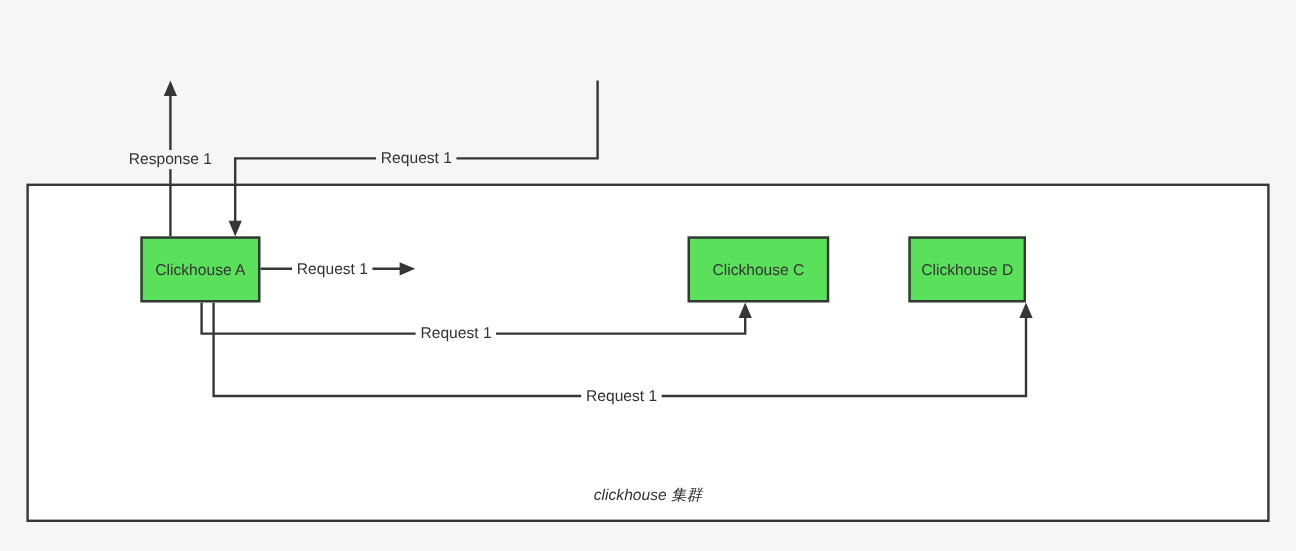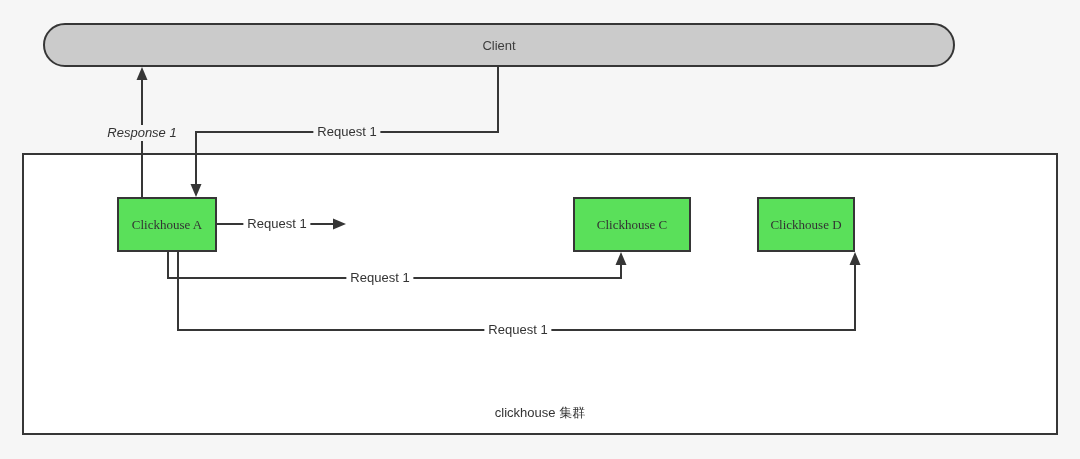--- a/index.html
+++ b/index.html
@@ -18,20 +18,21 @@
     background: #ffffff;
     border: 2px solid #363636;
     box-sizing: border-box;
   }
   .cluster-label {
     position: absolute;
     left: 540px; top: 413px;
     transform: translate(-50%, -50%);
     font-size: 13px; color: #333;
     white-space: nowrap;
+    font-style: italic;
   }
 
   .client-pill {
     position: absolute;
     left: 43px; top: 23px; width: 912px; height: 44px;
     background: #cbcbcb;
     border: 2px solid #363636;
     border-radius: 23px;
     box-sizing: border-box;
     display: flex; align-items: center; justify-content: center;
@@ -40,21 +41,20 @@
 
   .node {
     position: absolute;
     top: 197px; height: 55px;
     background: #5ae05a;
     border: 2px solid #363636;
     box-sizing: border-box;
     display: flex; align-items: center; justify-content: center;
     font-size: 13px; color: #333;
     white-space: nowrap;
-    font-family: Liberation Serif, serif;
   }
   .node-a { left: 117px; width: 100px; }
   .node-b { left: 346px; width: 101px; }
   .node-c { left: 573px; width: 118px; }
   .node-d { left: 757px; width: 98px; }
 
   svg.wires { position: absolute; left: 0; top: 0; pointer-events: none; }
   .wire { stroke: #363636; stroke-width: 2; fill: none; }
   .head { fill: #363636; stroke: none; }
 
@@ -111,35 +111,32 @@
       <polyline class="wire" points="168,252 168,278 621,278 621,264"></polyline>
       <polygon class="head" points="621,252 615.5,265 626.5,265"></polygon>
     </g>
 
     <g>
       <polyline class="wire" points="178,252 178,330 855,330 855,264"></polyline>
       <polygon class="head" points="855,252 849.5,265 860.5,265"></polygon>
     </g>
   </svg>
 
-  <div class="client-pill">
-    <span>Client</span>
-  </div>
 
   <div class="node node-a">
     <span>Clickhouse A</span>
   </div>
   <div class="node node-c">
     <span>Clickhouse C</span>
   </div>
   <div class="node node-d">
     <span>Clickhouse D</span>
   </div>
 
-  <div class="edge-label bg-outer" style="left:142px; top:133px;font-style:italic;">Response 1</div>
+  <div class="edge-label bg-outer" style="left:142px; top:133px;">Response 1</div>
   <div class="edge-label bg-outer" style="left:347px; top:132px;">Request 1</div>
   <div class="edge-label bg-inner" style="left:277px; top:224px;">Request 1</div>
   <div class="edge-label bg-inner" style="left:380px; top:278px;">Request 1</div>
   <div class="edge-label bg-inner" style="left:518px; top:330px;">Request 1</div>
 
   <div class="cluster-label">clickhouse 集群</div>
 
 
 </div>
 

